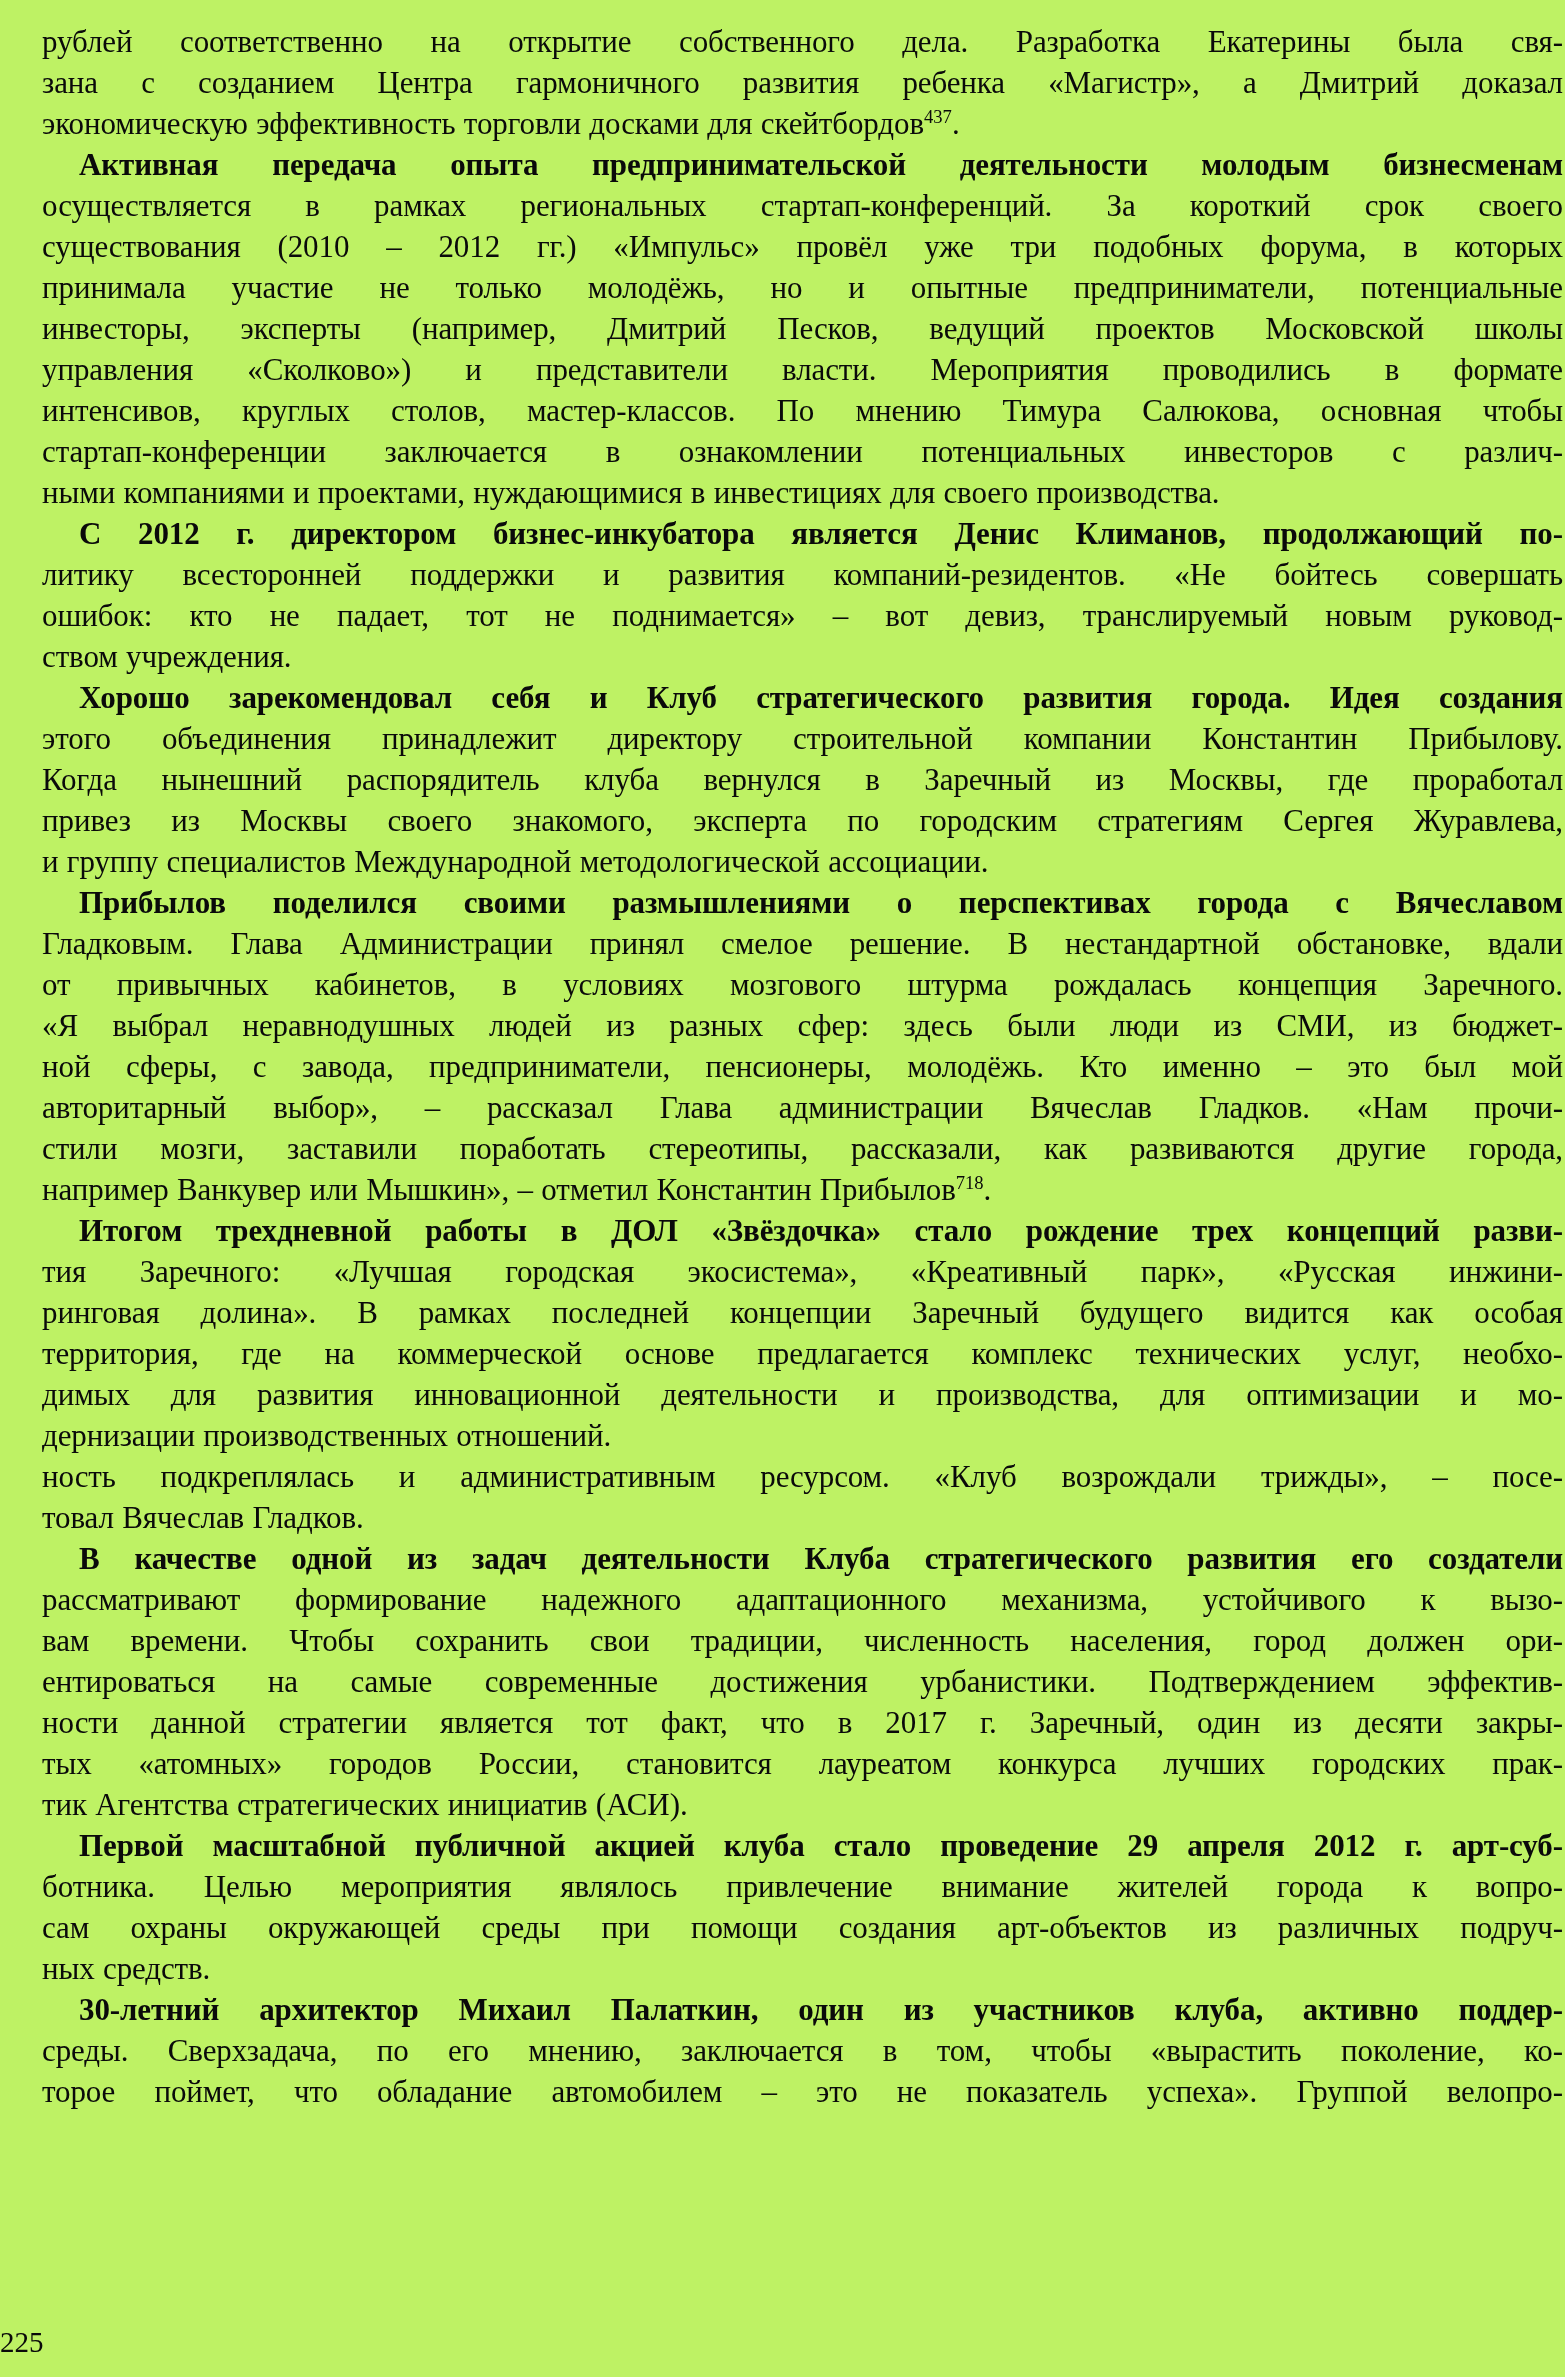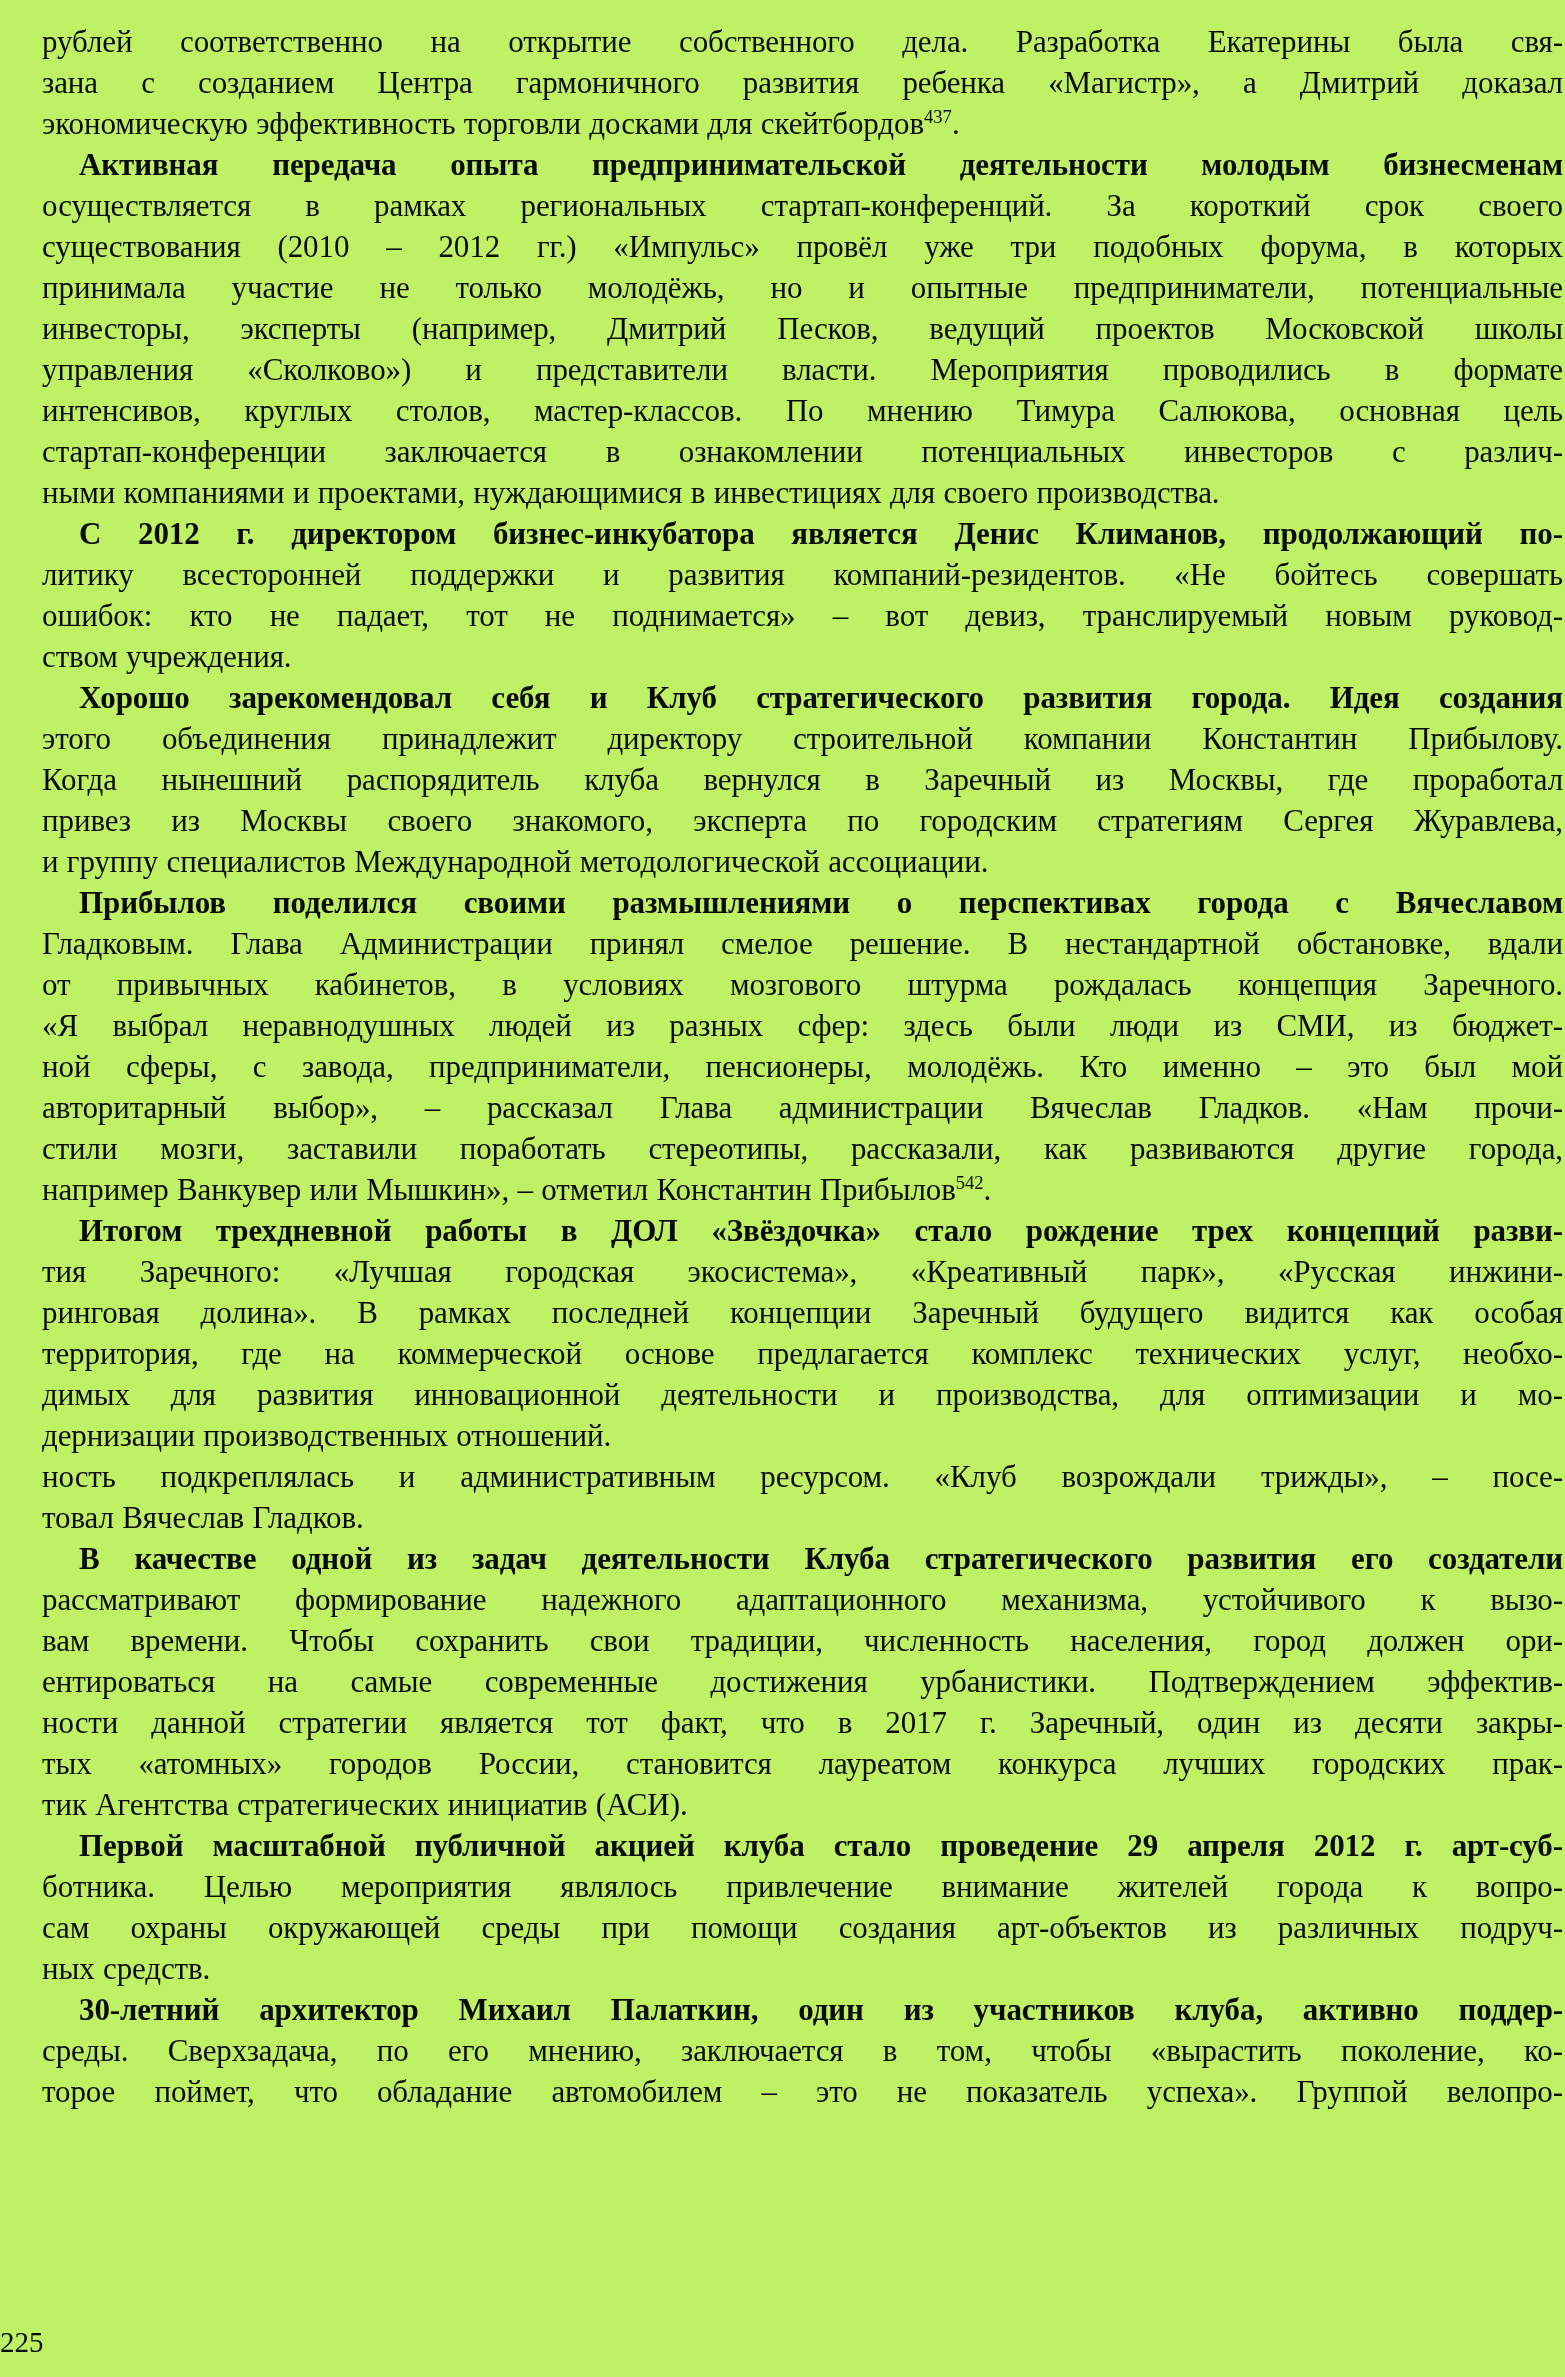--- a/index.html
+++ b/index.html
@@ -61,40 +61,40 @@
   <div class="text-block">
       <div class="line">рублей соответственно на открытие собственного дела. Разработка Екатерины была свя-</div>
       <div class="line">зана с созданием Центра гармоничного развития ребенка «Магистр», а Дмитрий доказал</div>
       <div class="line last">экономическую эффективность торговли досками для скейтбордов<span class="sup">437</span>.</div>
       <div class="line indent">Активная передача опыта предпринимательской деятельности молодым бизнесменам</div>
       <div class="line">осуществляется в рамках региональных стартап-конференций. За короткий срок своего</div>
       <div class="line">существования (2010 – 2012 гг.) «Импульс» провёл уже три подобных форума, в которых</div>
       <div class="line">принимала участие не только молодёжь, но и опытные предприниматели, потенциальные</div>
       <div class="line">инвесторы, эксперты (например, Дмитрий Песков, ведущий проектов Московской школы</div>
       <div class="line">управления «Сколково») и представители власти. Мероприятия проводились в формате</div>
-      <div class="line">интенсивов, круглых столов, мастер-классов. По мнению Тимура Салюкова, основная цель</div>
+      <div class="line">интенсивов, круглых столов, мастер-классов. По мнению Тимура Салюкова, основная чтобы</div>
       <div class="line">стартап-конференции заключается в ознакомлении потенциальных инвесторов с различ-</div>
       <div class="line last">ными компаниями и проектами, нуждающимися в инвестициях для своего производства.</div>
       <div class="line indent">С 2012 г. директором бизнес-инкубатора является Денис Климанов, продолжающий по-</div>
       <div class="line">литику всесторонней поддержки и развития компаний-резидентов. «Не бойтесь совершать</div>
       <div class="line">ошибок: кто не падает, тот не поднимается» – вот девиз, транслируемый новым руковод-</div>
       <div class="line last">ством учреждения.</div>
       <div class="line indent">Хорошо зарекомендовал себя и Клуб стратегического развития города. Идея создания</div>
       <div class="line">этого объединения принадлежит директору строительной компании Константин Прибылову.</div>
       <div class="line">Когда нынешний распорядитель клуба вернулся в Заречный из Москвы, где проработал</div>
       <div class="line">привез из Москвы своего знакомого, эксперта по городским стратегиям Сергея Журавлева,</div>
       <div class="line last">и группу специалистов Международной методологической ассоциации.</div>
       <div class="line indent">Прибылов поделился своими размышлениями о перспективах города с Вячеславом</div>
       <div class="line">Гладковым. Глава Администрации принял смелое решение. В нестандартной обстановке, вдали</div>
       <div class="line">от привычных кабинетов, в условиях мозгового штурма рождалась концепция Заречного.</div>
       <div class="line">«Я выбрал неравнодушных людей из разных сфер: здесь были люди из СМИ, из бюджет-</div>
       <div class="line">ной сферы, с завода, предприниматели, пенсионеры, молодёжь. Кто именно – это был мой</div>
       <div class="line">авторитарный выбор», – рассказал Глава администрации Вячеслав Гладков. «Нам прочи-</div>
       <div class="line">стили мозги, заставили поработать стереотипы, рассказали, как развиваются другие города,</div>
-      <div class="line last">например Ванкувер или Мышкин», – отметил Константин Прибылов<span class="sup">542</span>.</div>
+      <div class="line last">например Ванкувер или Мышкин», – отметил Константин Прибылов<span class="sup">718</span>.</div>
       <div class="line indent">Итогом трехдневной работы в ДОЛ «Звёздочка» стало рождение трех концепций разви-</div>
       <div class="line">тия Заречного: «Лучшая городская экосистема», «Креативный парк», «Русская инжини-</div>
       <div class="line">ринговая долина». В рамках последней концепции Заречный будущего видится как особая</div>
       <div class="line">территория, где на коммерческой основе предлагается комплекс технических услуг, необхо-</div>
       <div class="line">димых для развития инновационной деятельности и производства, для оптимизации и мо-</div>
       <div class="line last">дернизации производственных отношений.</div>
       <div class="line">ность подкреплялась и административным ресурсом. «Клуб возрождали трижды», – посе-</div>
       <div class="line last">товал Вячеслав Гладков.</div>
       <div class="line indent">В качестве одной из задач деятельности Клуба стратегического развития его создатели</div>
       <div class="line">рассматривают формирование надежного адаптационного механизма, устойчивого к вызо-</div>

